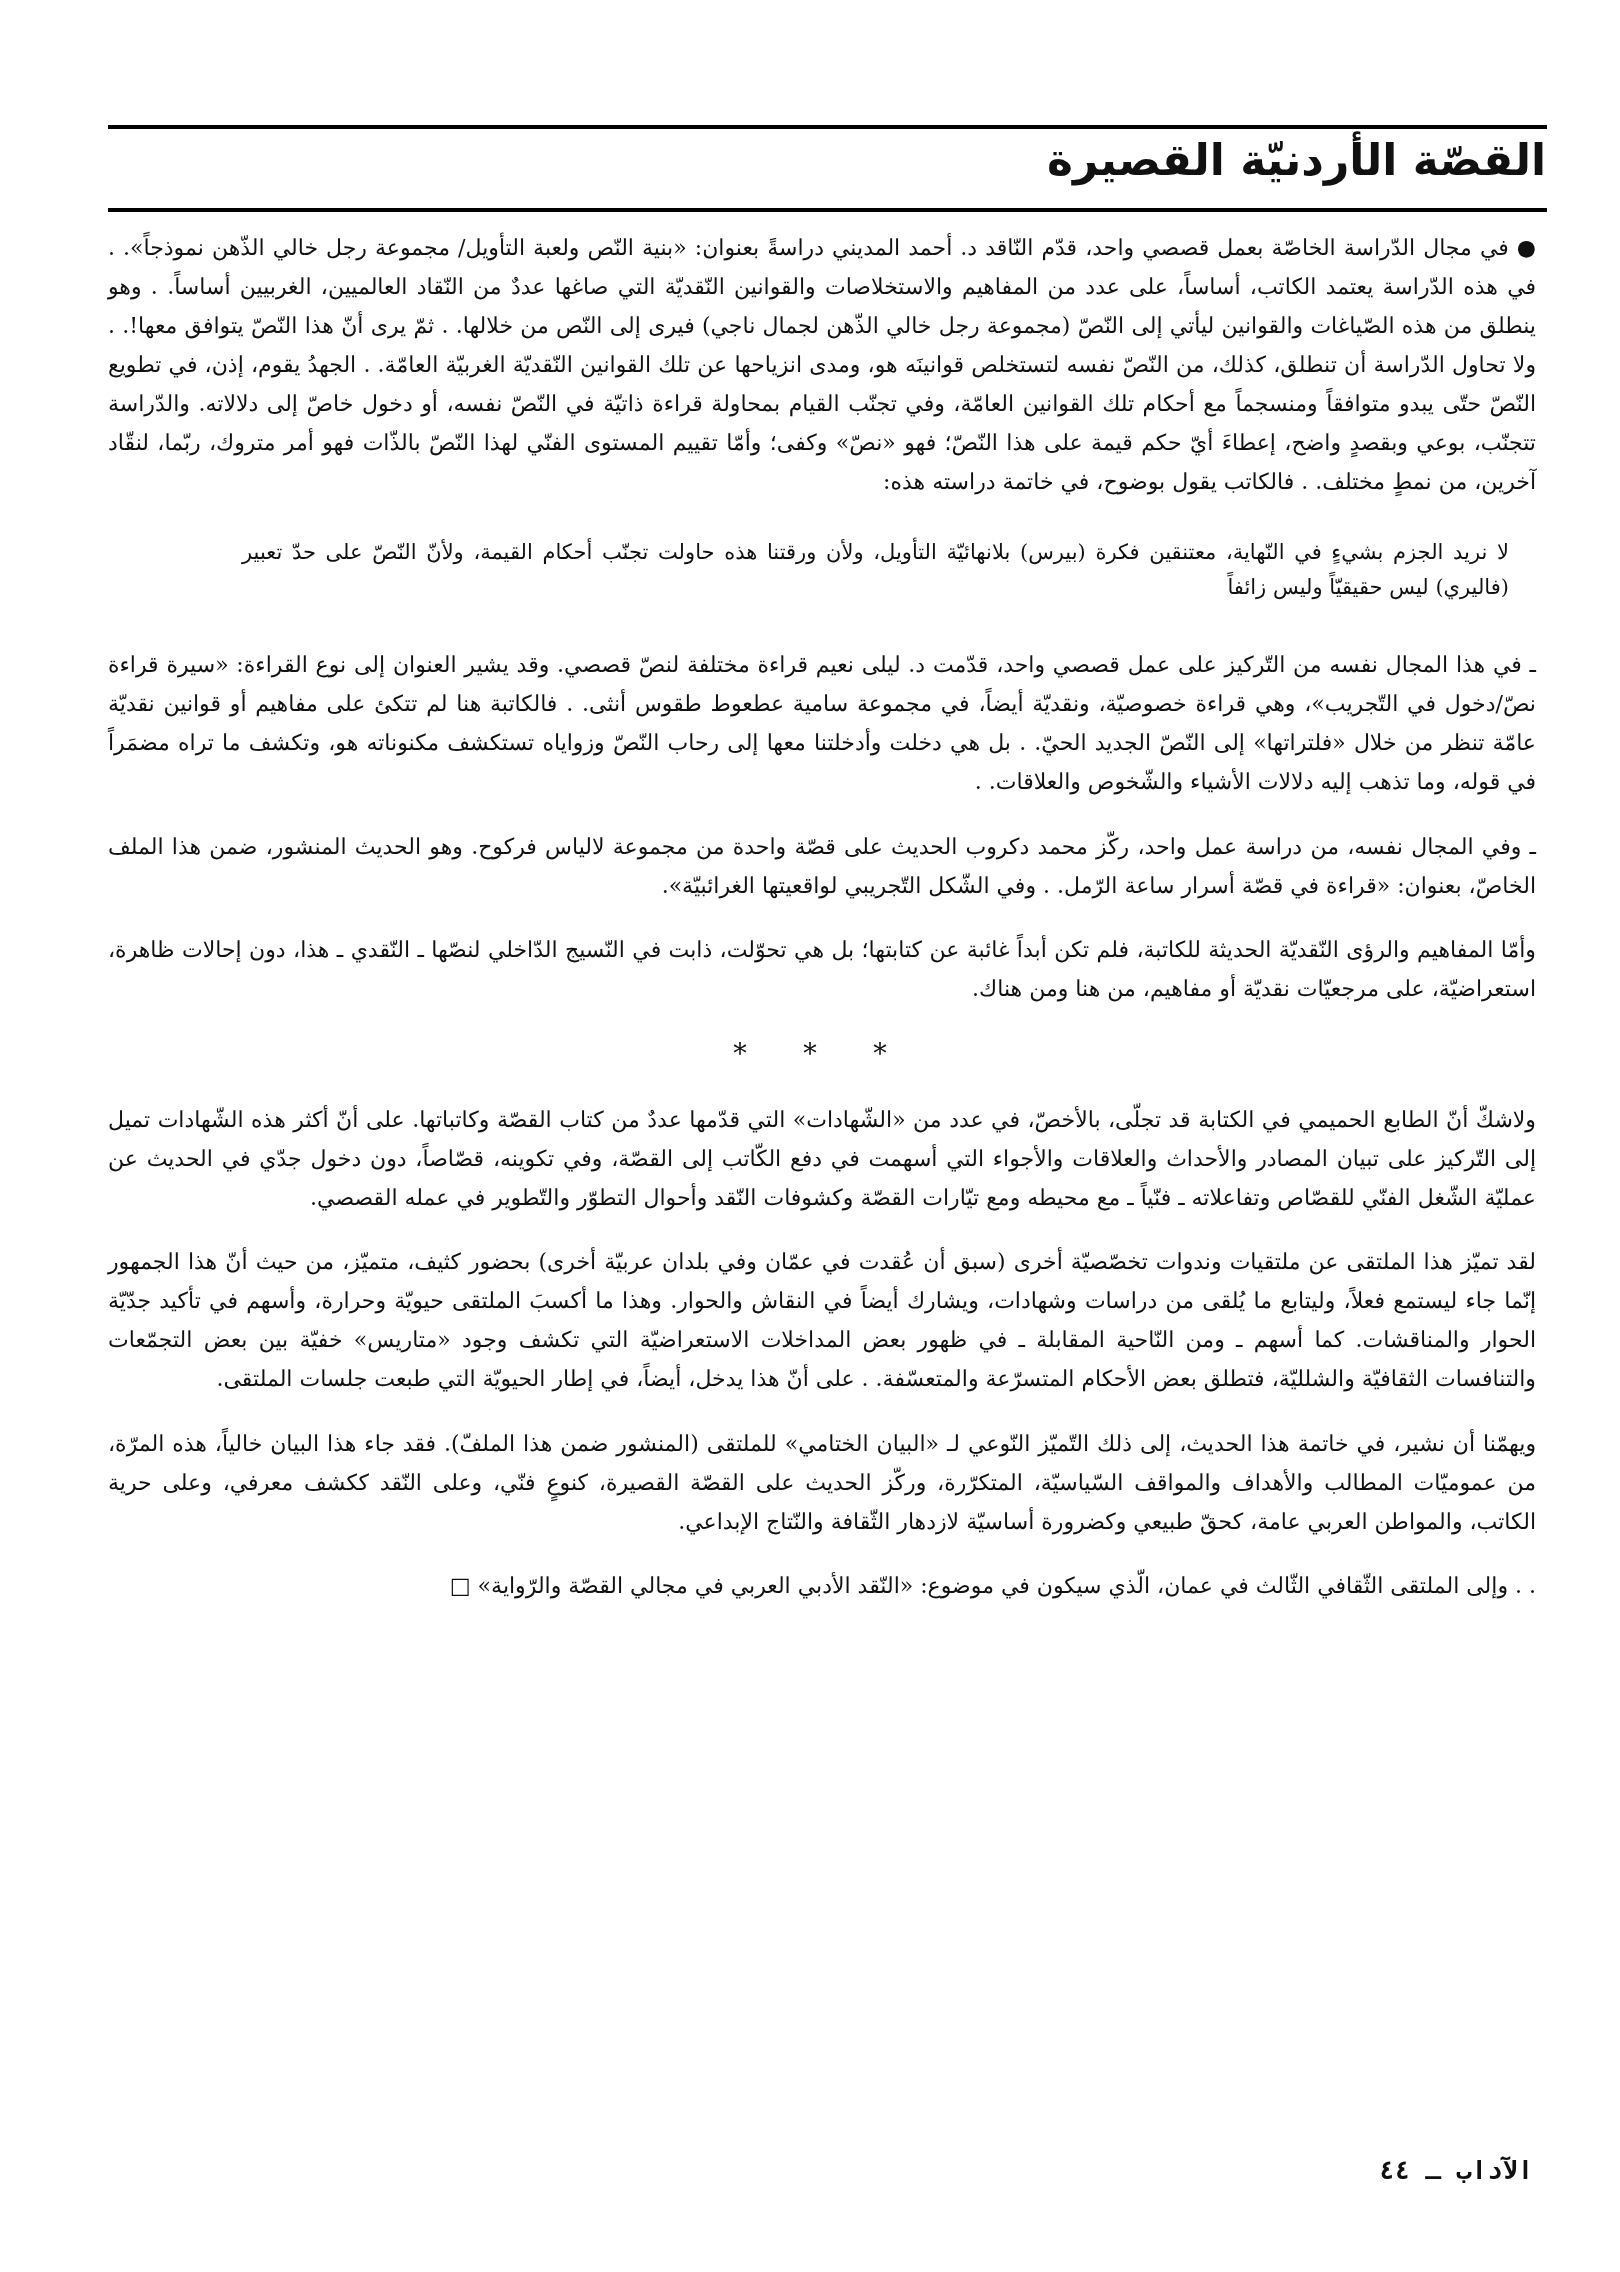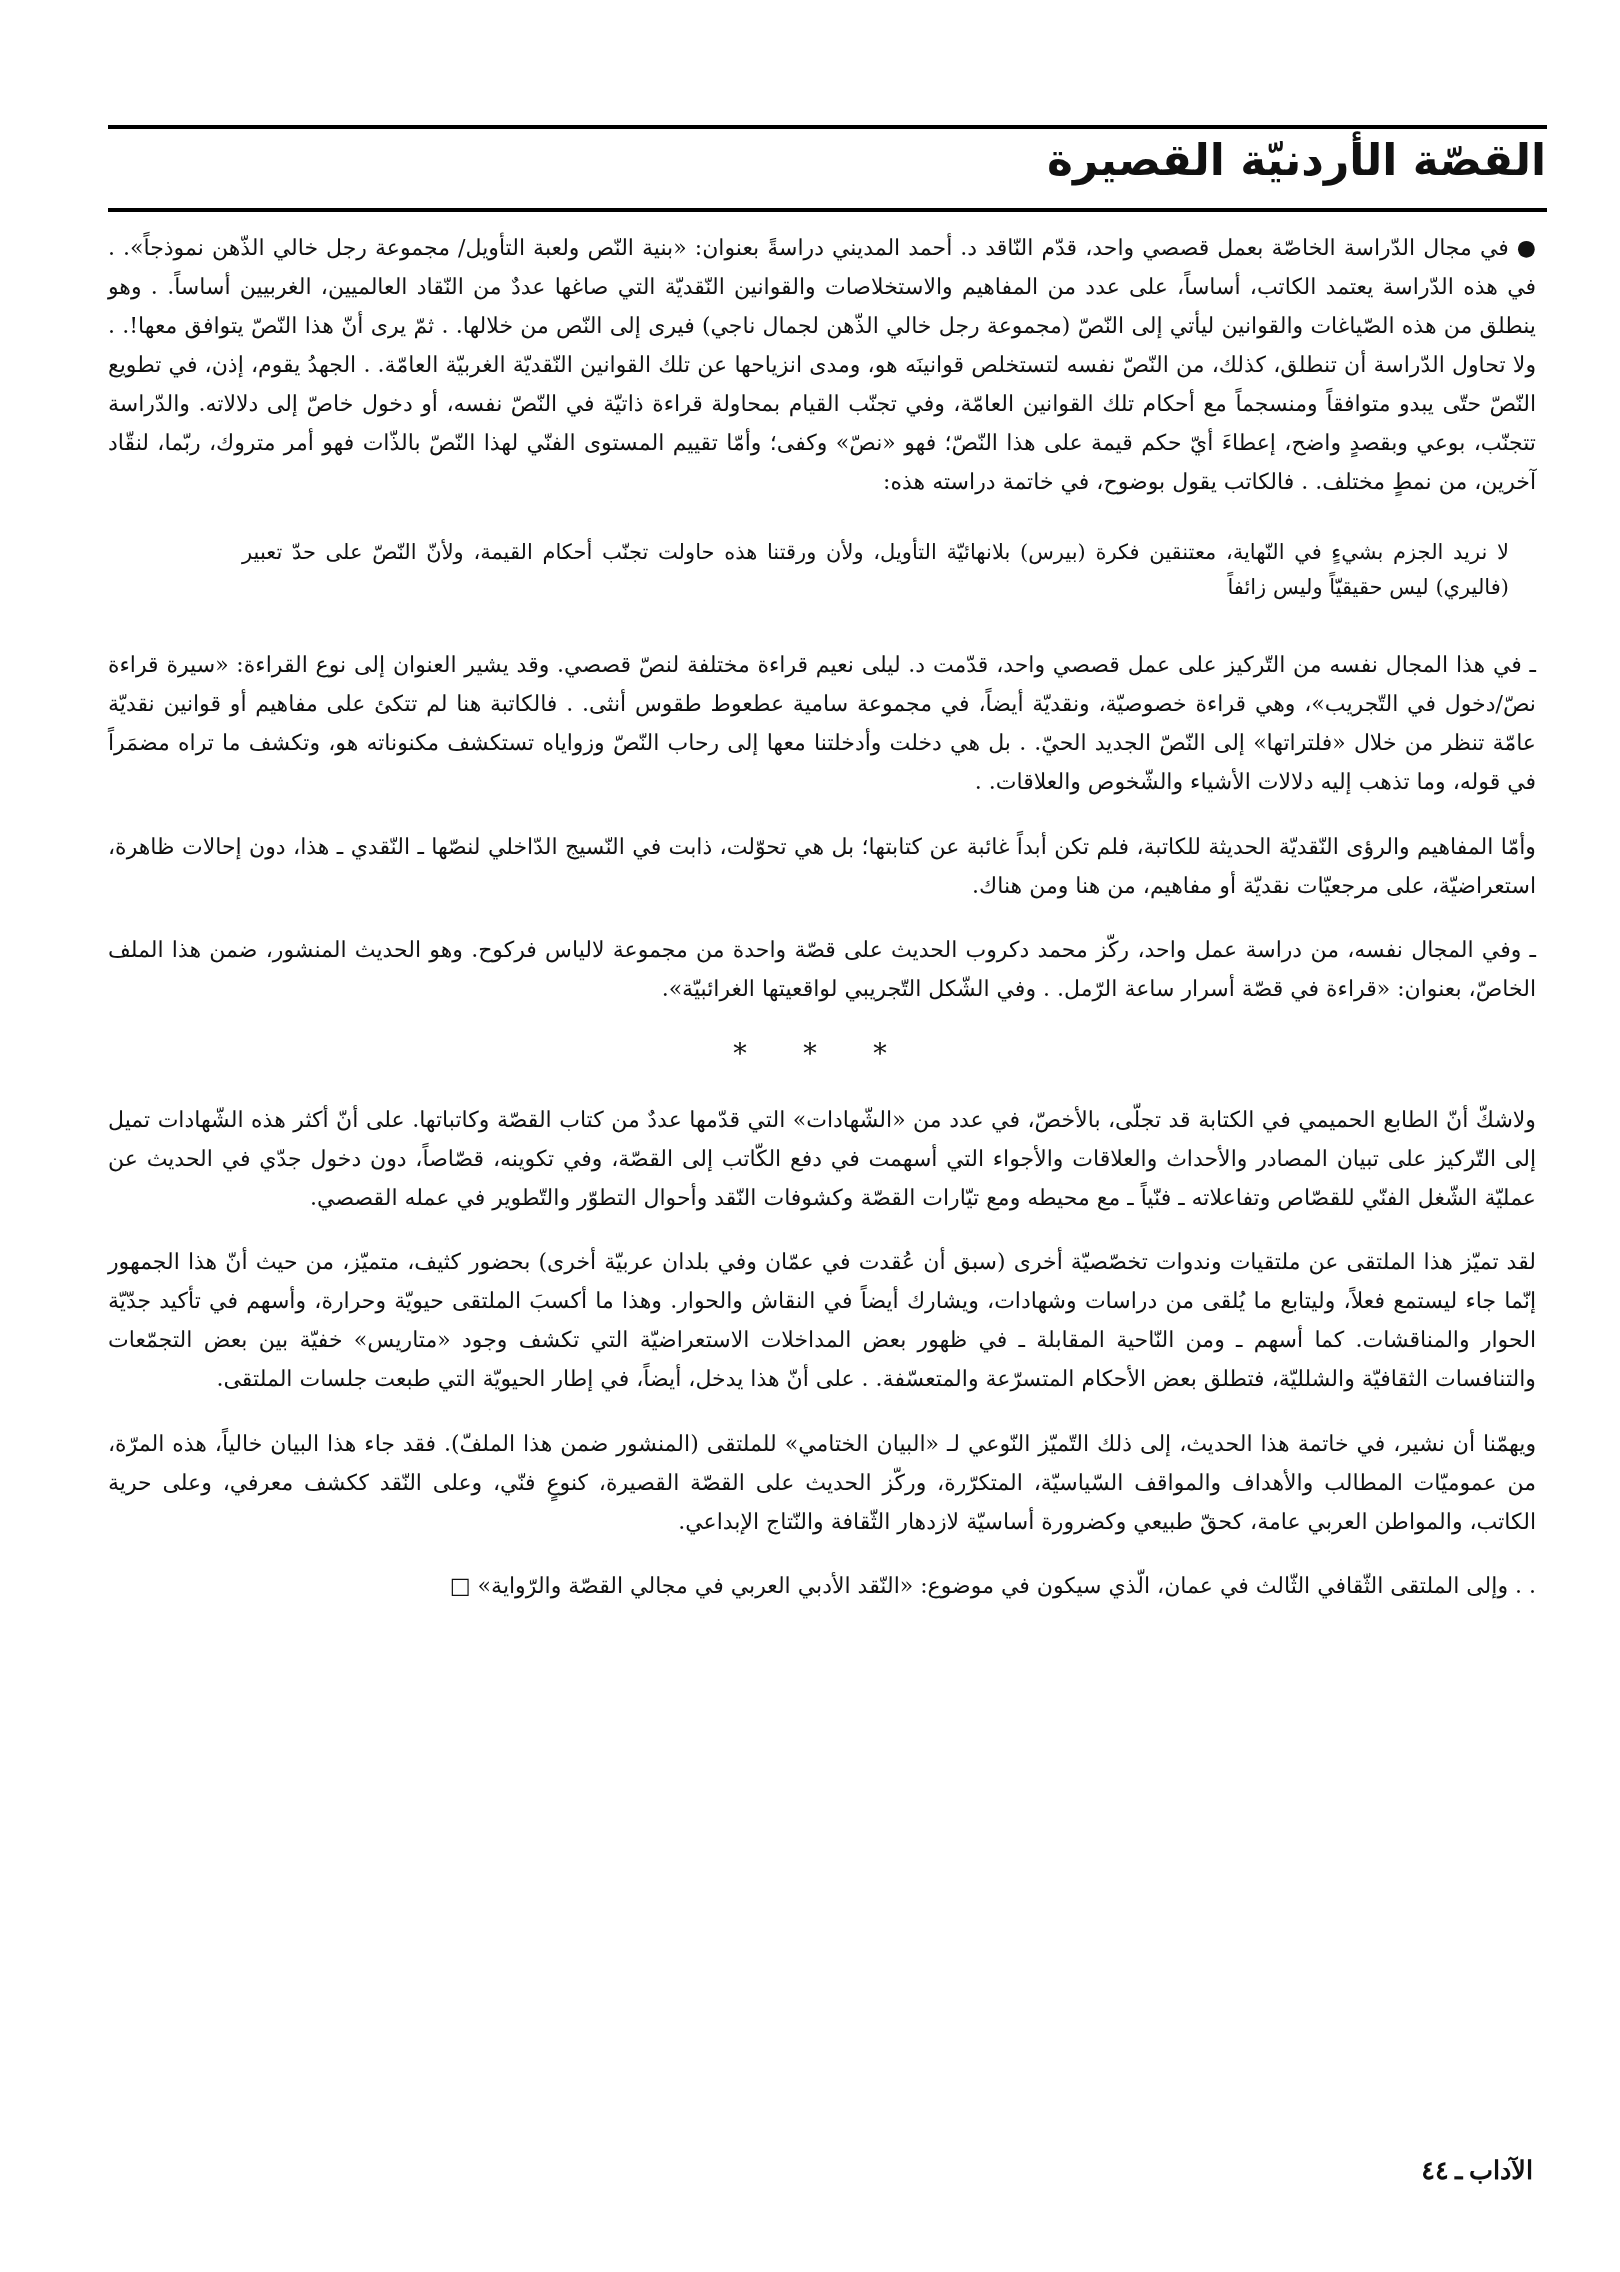--- a/index.html
+++ b/index.html
@@ -5,35 +5,35 @@
   html, body { margin: 0; padding: 0; background: #ffffff; }
   body { width: 1620px; height: 2273px; position: relative; overflow: hidden; font-family: "DejaVu Serif", serif; color: #111; }
   .rule { position: absolute; left: 108px; width: 1439px; background: #000; }
   .rule.top { top: 125px; height: 4px; }
   .rule.bottom { top: 208px; height: 4px; }
   .title { position: absolute; right: 74px; top: 134px; font-family: "DejaVu Sans", sans-serif; font-weight: bold; font-size: 44px; direction: rtl; letter-spacing: 0.7px; }
   .content { position: absolute; left: 108px; right: 84px; top: 222px; direction: rtl; text-align: justify; font-size: 22px; line-height: 39px; margin-top: 6px; }
   .content p { margin: 0 0 25.5px 0; }
   .quote { font-size: 21px; line-height: 35px; margin: 34px 27px 40px 134px !important; }
   .stars { text-align: center; font-size: 27px; letter-spacing: 24px; margin: 20px 0 27px 0 !important; }
-  .footer { position: absolute; right: 87px; top: 2155px; font-family: Liberation Serif, serif; font-weight: bold; font-size: 25.5px; direction: rtl; }
+  .footer { position: absolute; right: 87px; top: 2155px; font-family: Liberation Mono, monospace; font-weight: bold; font-size: 25.5px; direction: rtl; }
 </style>
 </head>
 <body>
 
 <div class="rule top"></div>
 <div class="title">القصّة الأردنيّة القصيرة</div>
 <div class="rule bottom"></div>
 
 <div class="content">
   <p>● في مجال الدّراسة الخاصّة بعمل قصصي واحد، قدّم النّاقد د. أحمد المديني دراسةً بعنوان: «بنية النّص ولعبة التأويل/ مجموعة رجل خالي الذّهن نموذجاً». . في هذه الدّراسة يعتمد الكاتب، أساساً، على عدد من المفاهيم والاستخلاصات والقوانين النّقديّة التي صاغها عددٌ من النّقاد العالميين، الغربيين أساساً. . وهو ينطلق من هذه الصّياغات والقوانين ليأتي إلى النّصّ (مجموعة رجل خالي الذّهن لجمال ناجي) فيرى إلى النّص من خلالها. . ثمّ يرى أنّ هذا النّصّ يتوافق معها!. . ولا تحاول الدّراسة أن تنطلق، كذلك، من النّصّ نفسه لتستخلص قوانينَه هو، ومدى انزياحها عن تلك القوانين النّقديّة الغربيّة العامّة. . الجهدُ يقوم، إذن، في تطويع النّصّ حتّى يبدو متوافقاً ومنسجماً مع أحكام تلك القوانين العامّة، وفي تجنّب القيام بمحاولة قراءة ذاتيّة في النّصّ نفسه، أو دخول خاصّ إلى دلالاته. والدّراسة تتجنّب، بوعي وبقصدٍ واضح، إعطاءَ أيّ حكم قيمة على هذا النّصّ؛ فهو «نصّ» وكفى؛ وأمّا تقييم المستوى الفنّي لهذا النّصّ بالذّات فهو أمر متروك، ربّما، لنقّاد آخرين، من نمطٍ مختلف. . فالكاتب يقول بوضوح، في خاتمة دراسته هذه:</p>
   <p class="quote">لا نريد الجزم بشيءٍ في النّهاية، معتنقين فكرة (بيرس) بلانهائيّة التأويل، ولأن ورقتنا هذه حاولت تجنّب أحكام القيمة، ولأنّ النّصّ على حدّ تعبير (فاليري) ليس حقيقيّاً وليس زائفاً</p>
   <p>ـ في هذا المجال نفسه من التّركيز على عمل قصصي واحد، قدّمت د. ليلى نعيم قراءة مختلفة لنصّ قصصي. وقد يشير العنوان إلى نوع القراءة: «سيرة قراءة نصّ/دخول في التّجريب»، وهي قراءة خصوصيّة، ونقديّة أيضاً، في مجموعة سامية عطعوط طقوس أنثى. . فالكاتبة هنا لم تتكئ على مفاهيم أو قوانين نقديّة عامّة تنظر من خلال «فلتراتها» إلى النّصّ الجديد الحيّ. . بل هي دخلت وأدخلتنا معها إلى رحاب النّصّ وزواياه تستكشف مكنوناته هو، وتكشف ما تراه مضمَراً في قوله، وما تذهب إليه دلالات الأشياء والشّخوص والعلاقات. .</p>
+  <p>ـ وفي المجال نفسه، من دراسة عمل واحد، ركّز محمد دكروب الحديث على قصّة واحدة من مجموعة لالياس فركوح. وهو الحديث المنشور، ضمن هذا الملف الخاصّ، بعنوان: «قراءة في قصّة أسرار ساعة الرّمل. . وفي الشّكل التّجريبي لواقعيتها الغرائبيّة».</p>
   <p>وأمّا المفاهيم والرؤى النّقديّة الحديثة للكاتبة، فلم تكن أبداً غائبة عن كتابتها؛ بل هي تحوّلت، ذابت في النّسيج الدّاخلي لنصّها ـ النّقدي ـ هذا، دون إحالات ظاهرة، استعراضيّة، على مرجعيّات نقديّة أو مفاهيم، من هنا ومن هناك.</p>
-  <p>ـ وفي المجال نفسه، من دراسة عمل واحد، ركّز محمد دكروب الحديث على قصّة واحدة من مجموعة لالياس فركوح. وهو الحديث المنشور، ضمن هذا الملف الخاصّ، بعنوان: «قراءة في قصّة أسرار ساعة الرّمل. . وفي الشّكل التّجريبي لواقعيتها الغرائبيّة».</p>
   <p class="stars">* * *</p>
   <p>ولاشكّ أنّ الطابع الحميمي في الكتابة قد تجلّى، بالأخصّ، في عدد من «الشّهادات» التي قدّمها عددٌ من كتاب القصّة وكاتباتها. على أنّ أكثر هذه الشّهادات تميل إلى التّركيز على تبيان المصادر والأحداث والعلاقات والأجواء التي أسهمت في دفع الكّاتب إلى القصّة، وفي تكوينه، قصّاصاً، دون دخول جدّي في الحديث عن عمليّة الشّغل الفنّي للقصّاص وتفاعلاته ـ فنّياً ـ مع محيطه ومع تيّارات القصّة وكشوفات النّقد وأحوال التطوّر والتّطوير في عمله القصصي.</p>
   <p>لقد تميّز هذا الملتقى عن ملتقيات وندوات تخصّصيّة أخرى (سبق أن عُقدت في عمّان وفي بلدان عربيّة أخرى) بحضور كثيف، متميّز، من حيث أنّ هذا الجمهور إنّما جاء ليستمع فعلاً، وليتابع ما يُلقى من دراسات وشهادات، ويشارك أيضاً في النقاش والحوار. وهذا ما أكسبَ الملتقى حيويّة وحرارة، وأسهم في تأكيد جدّيّة الحوار والمناقشات. كما أسهم ـ ومن النّاحية المقابلة ـ في ظهور بعض المداخلات الاستعراضيّة التي تكشف وجود «متاريس» خفيّة بين بعض التجمّعات والتنافسات الثقافيّة والشلليّة، فتطلق بعض الأحكام المتسرّعة والمتعسّفة. . على أنّ هذا يدخل، أيضاً، في إطار الحيويّة التي طبعت جلسات الملتقى.</p>
   <p>ويهمّنا أن نشير، في خاتمة هذا الحديث، إلى ذلك التّميّز النّوعي لـ «البيان الختامي» للملتقى (المنشور ضمن هذا الملفّ). فقد جاء هذا البيان خالياً، هذه المرّة، من عموميّات المطالب والأهداف والمواقف السّياسيّة، المتكرّرة، وركّز الحديث على القصّة القصيرة، كنوعٍ فنّي، وعلى النّقد ككشف معرفي، وعلى حرية الكاتب، والمواطن العربي عامة، كحقّ طبيعي وكضرورة أساسيّة لازدهار الثّقافة والنّتاج الإبداعي.</p>
   <p>. . وإلى الملتقى الثّقافي الثّالث في عمان، الّذي سيكون في موضوع: «النّقد الأدبي العربي في مجالي القصّة والرّواية» □</p>
 </div>
 
 <div class="footer">الآداب ـ ٤٤</div>
 
 

